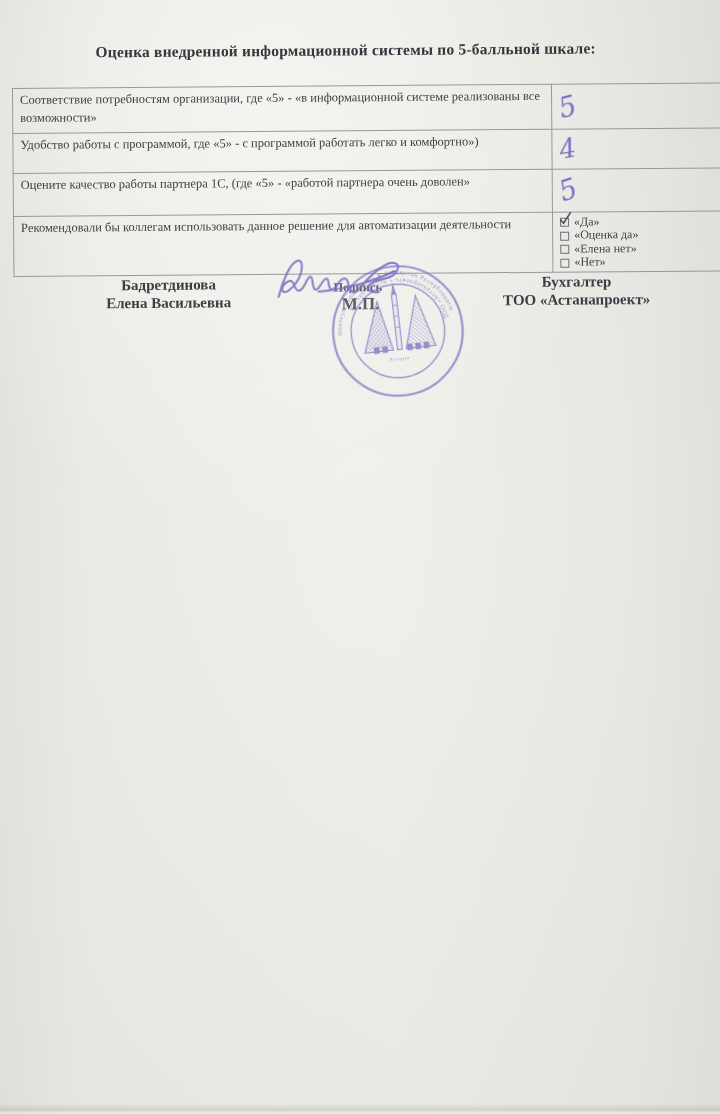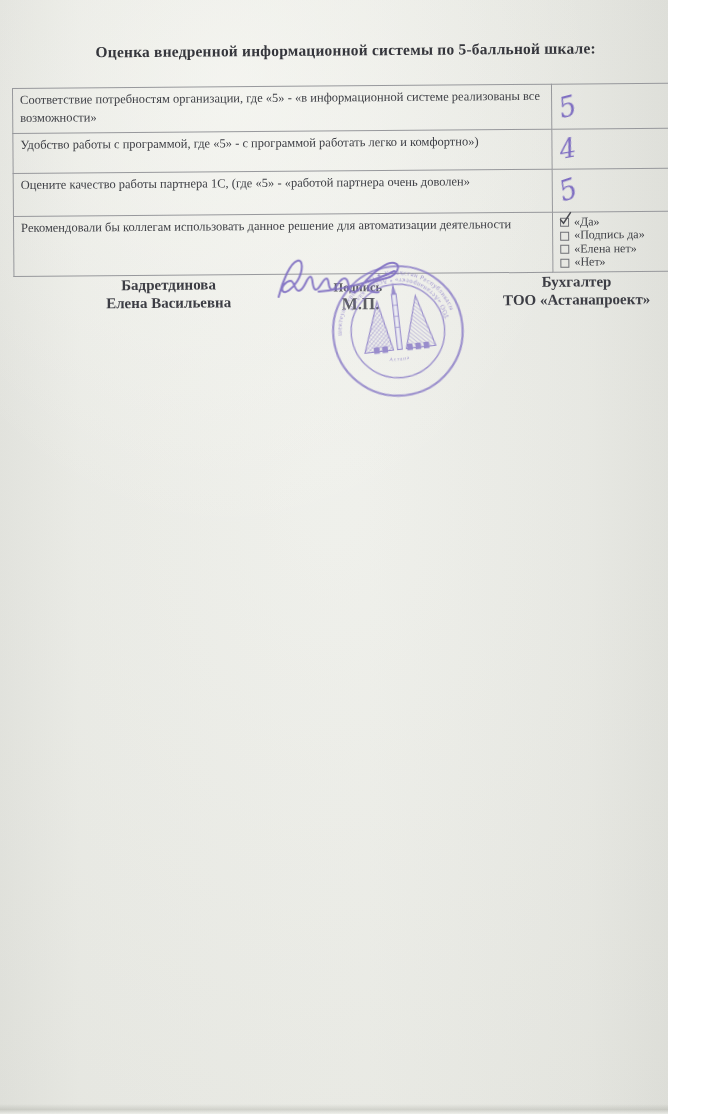--- a/index.html
+++ b/index.html
@@ -1,18 +1,18 @@
 <!DOCTYPE html>
 <html><head>
 <meta charset="utf-8">
 <style>
   html,body{margin:0;padding:0;}
   body{width:720px;height:1114px;overflow:hidden;font-family:"Liberation Serif", serif;}
   .page{
-    position:relative;width:668px;height:1114px;overflow:hidden;
+    position:relative;width:720px;height:1114px;overflow:hidden;
     background:
       radial-gradient(120% 90% at 35% 8%, rgba(252,252,248,0.55) 0%, rgba(252,252,248,0) 45%),
       radial-gradient(150% 130% at 50% 45%, rgba(255,255,255,0.18) 0%, rgba(110,112,100,0.10) 100%),
       linear-gradient(90deg, #e2e3dd 0%, #eaebe5 12%, #ecede7 55%, #e7e8e2 88%, #e0e1db 100%);
   }
   .paper-edge-bottom{
     position:absolute;left:0;right:0;bottom:0;height:10px;
     background:linear-gradient(180deg, rgba(0,0,0,0) 0%, rgba(130,132,122,0.22) 55%, rgba(245,246,242,0.55) 100%);
   }
   .skew{position:absolute;left:0;top:0;width:720px;height:720px;transform:rotate(-0.45deg);transform-origin:14px 91px;}
@@ -93,21 +93,21 @@
         <td class="acell optcell">
           <div class="opt">
             <span class="box"></span>
             <svg class="tick" viewBox="0 0 16 16">
                   <path d="M2.5,9 L5.5,12.5 L12.5,2"></path>
                 </svg>
             <span>«Да»</span>
           </div>
           <div class="opt">
             <span class="box"></span>
-            <span>«Подпись да»</span>
+            <span>«Оценка да»</span>
           </div>
           <div class="opt">
             <span class="box"></span>
             <span>«Елена нет»</span>
           </div>
           <div class="opt">
             <span class="box"></span>
             <span>«Нет»</span>
           </div>
         </td>

